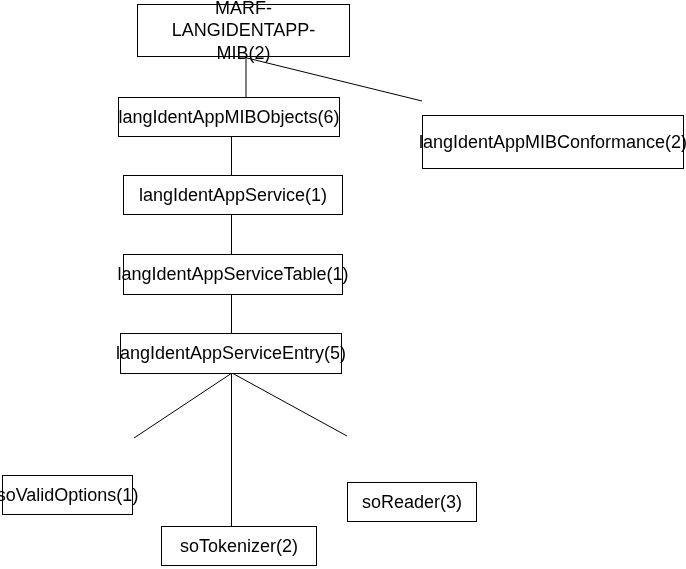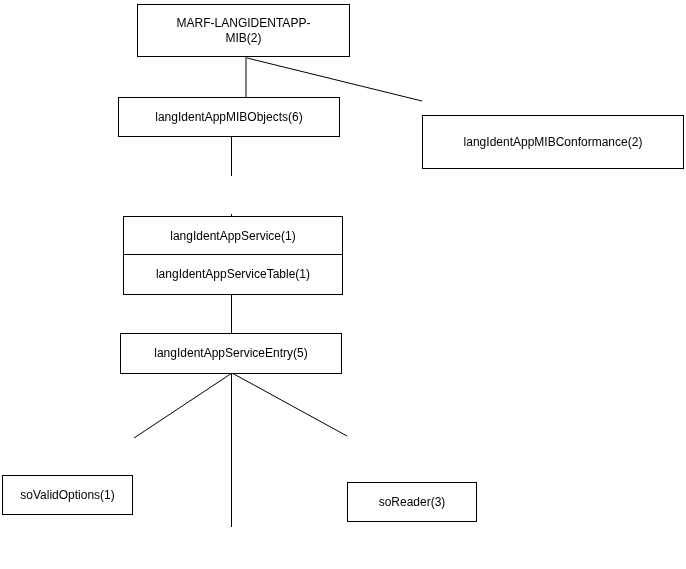--- a/index.html
+++ b/index.html
@@ -29,27 +29,27 @@
   .node {
     position: absolute;
     box-sizing: border-box;
     border: 1px solid #000000;
     background: #ffffff;
     color: #000000;
     display: flex;
     align-items: center;
     justify-content: center;
     text-align: center;
-    font-size: 12px;
+    font-size: 18px;
     line-height: 1.25;
   }
   .n-mib          { left: 137px; top: 4px;   width: 213px; height: 53px; padding: 0 22px; }
   .n-objects      { left: 118px; top: 97px;  width: 222px; height: 40px; }
   .n-conformance  { left: 422px; top: 115px;  width: 262px; height: 54px; }
-  .n-service      { left: 123px; top: 175px; width: 220px; height: 40px; margin-top: 41px; }
+  .n-service      { left: 123px; top: 175px; width: 220px; height: 40px; }
   .n-table        { left: 123px; top: 254px; width: 220px; height: 41px; }
   .n-entry        { left: 120px; top: 333px; width: 222px; height: 41px; }
   .n-validoptions { left: 2px;   top: 437px; width: 131px; height: 40px; margin-top: 38px; }
   .n-reader       { left: 347px; top: 435px; width: 130px; height: 40px; margin-top: 47px; }
   .n-tokenizer    { left: 161px; top: 526px; width: 156px; height: 40px; }
 </style>
 </head>
 <body>
 
 <div class="canvas">
@@ -90,14 +90,17 @@
   </div>
 
   <div class="node n-validoptions">
     <span>soValidOptions(1)</span>
   </div>
 
   <div class="node n-reader">
     <span>soReader(3)</span>
   </div>
 
+  <div class="node n-tokenizer">
+    <span>soTokenizer(2)</span>
+  </div>
 
 </div>
 
 </body></html>

